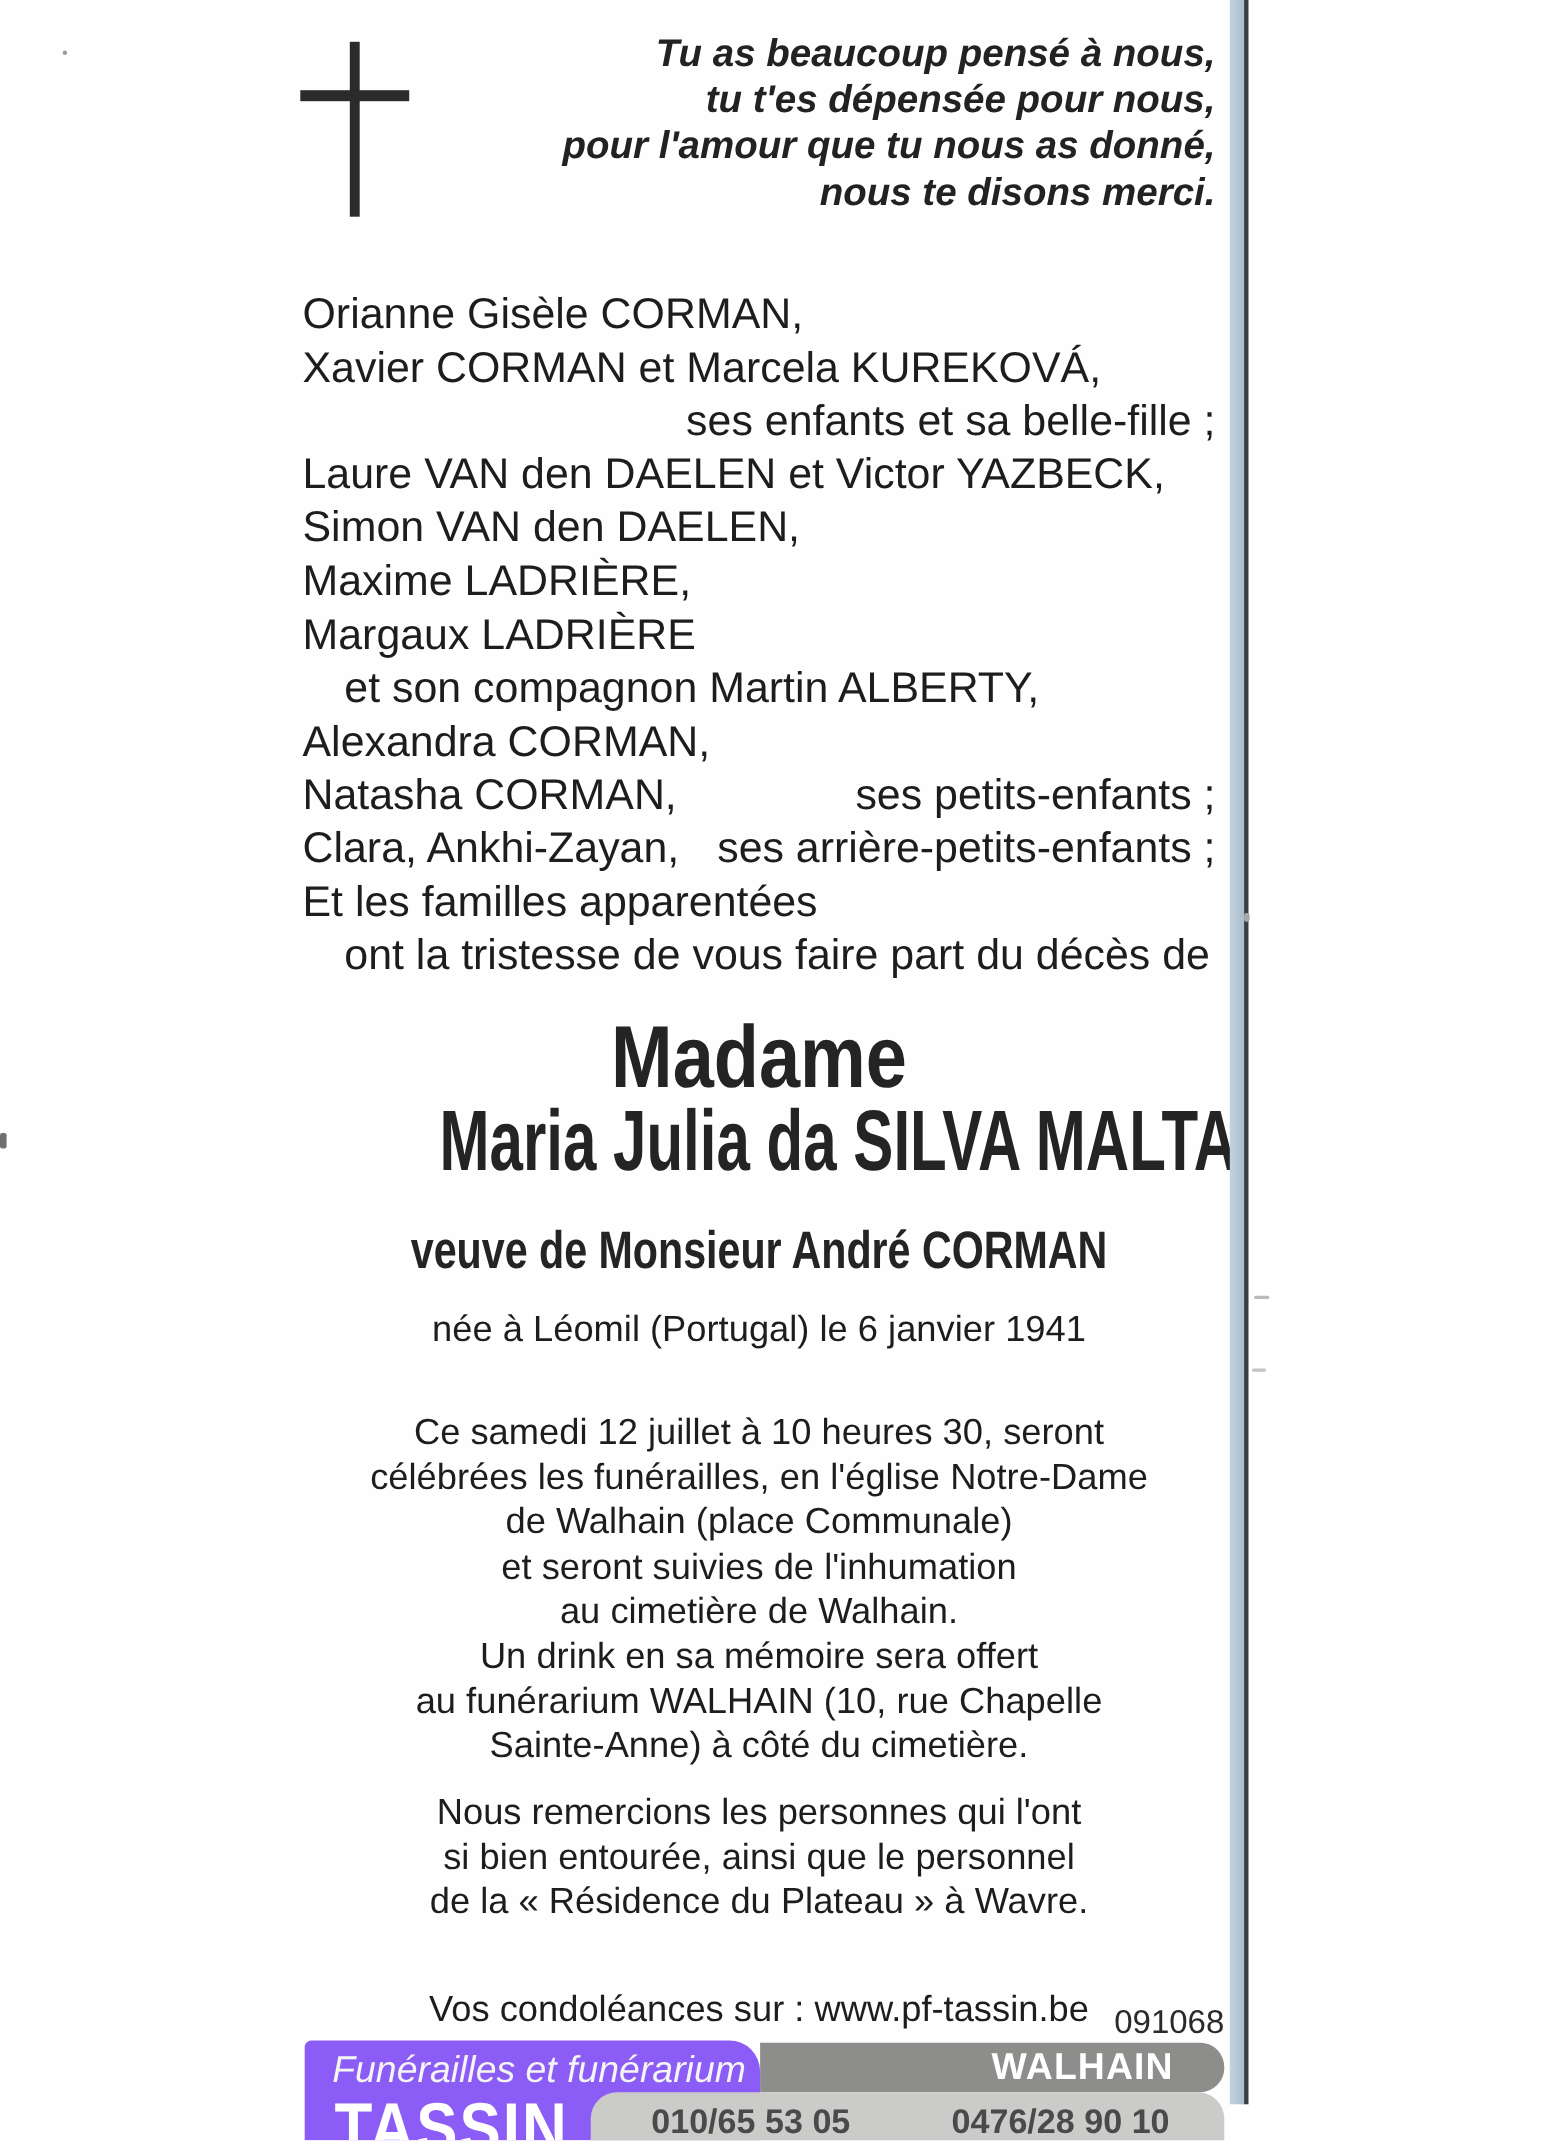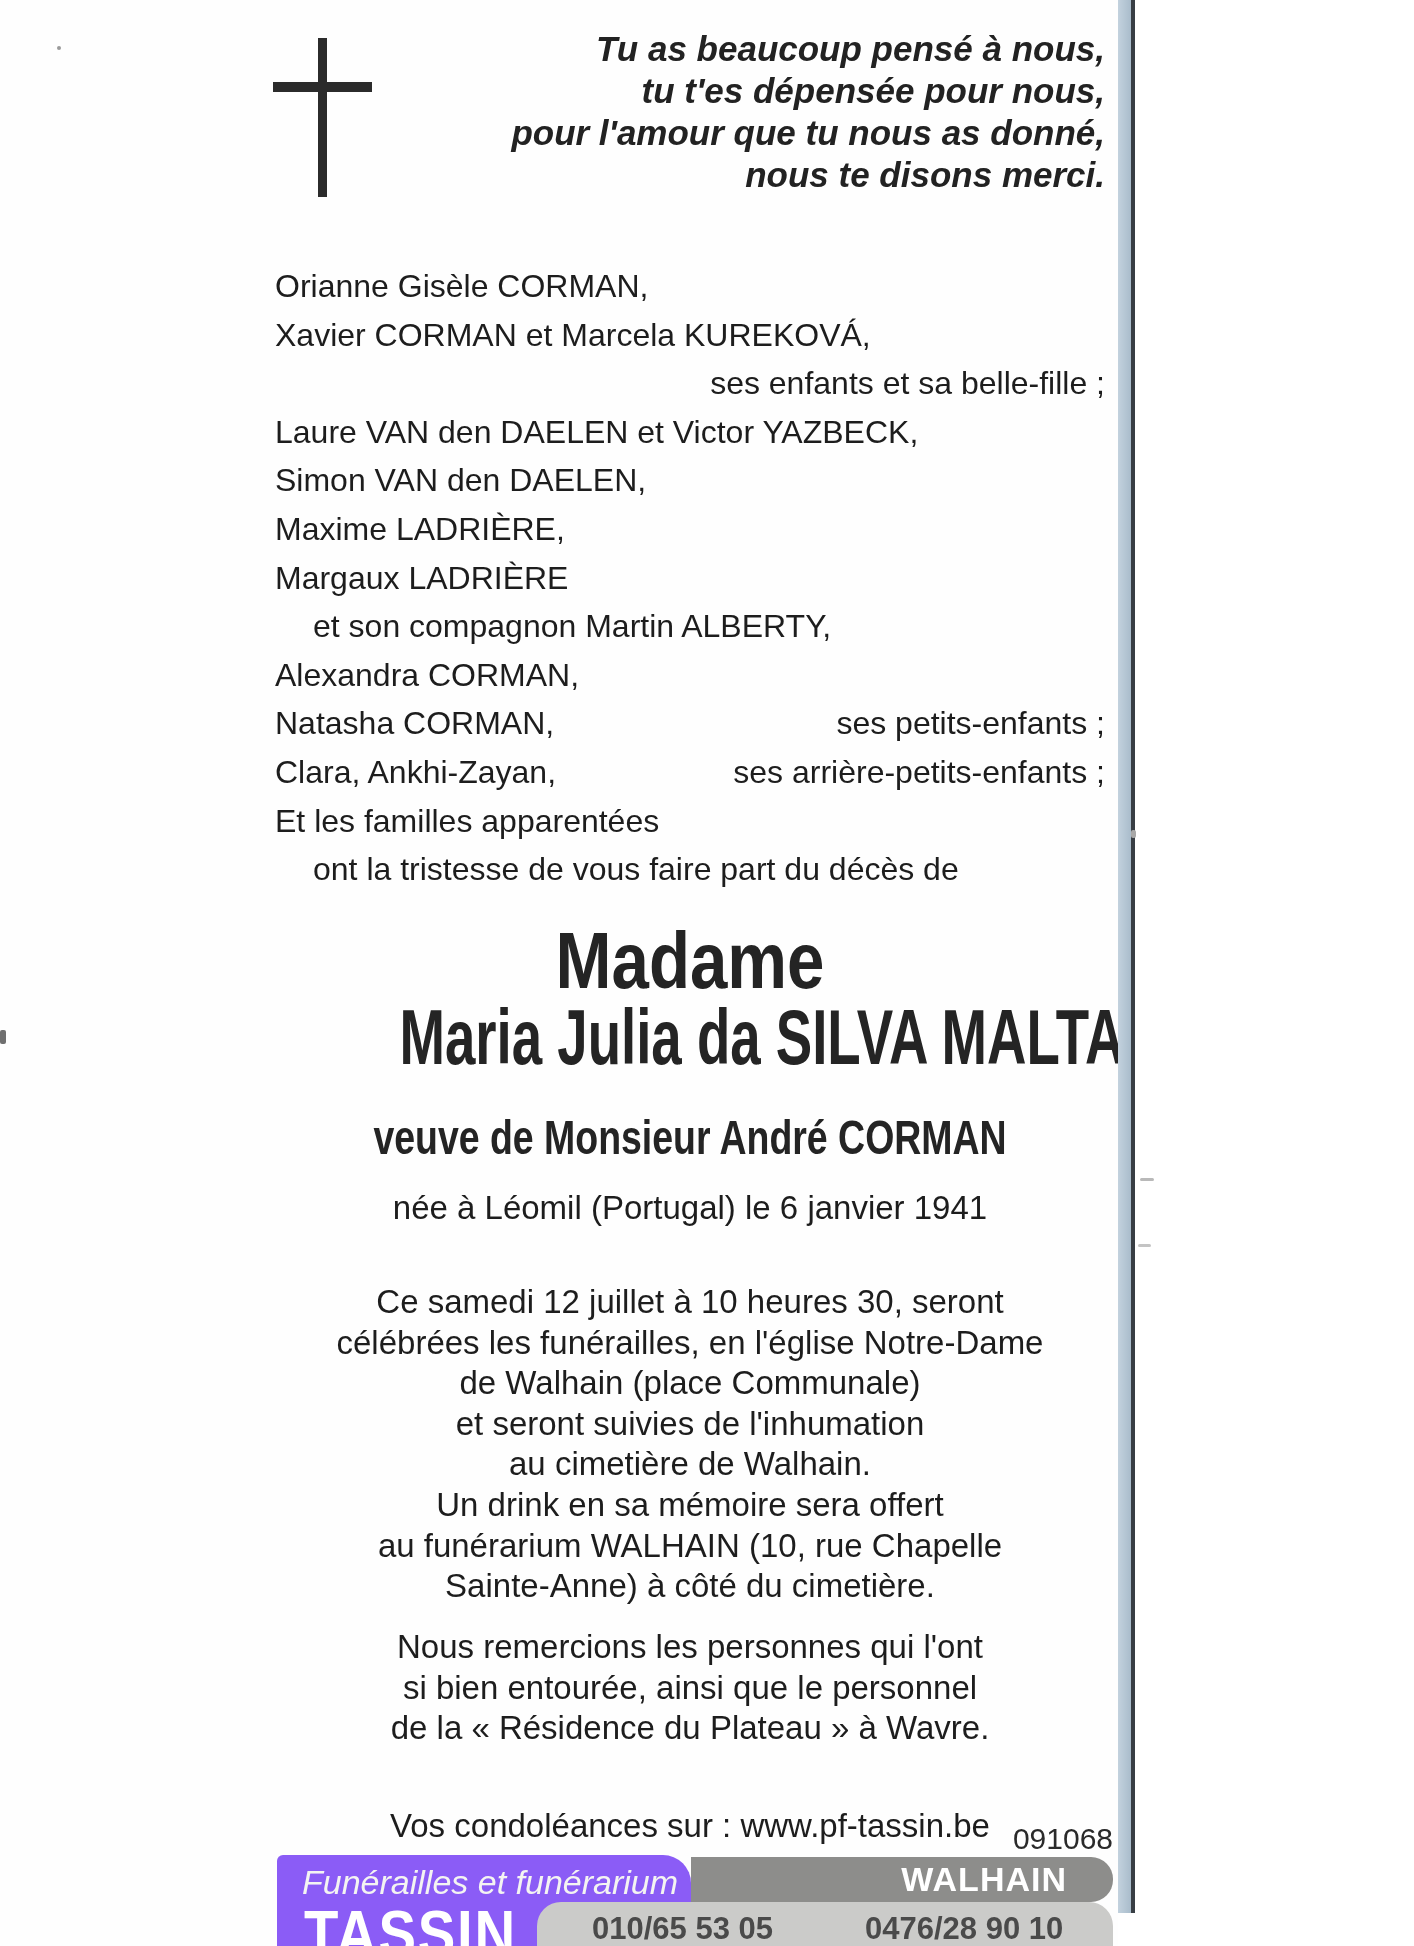--- a/index.html
+++ b/index.html
@@ -12,21 +12,21 @@
 
   
   .cross-v{left:318px;top:38px;width:9px;height:159px;background:#2b2b2b;}
   .cross-h{left:273px;top:82px;width:99px;height:10px;background:#2b2b2b;}
 
   
   #quote{left:275px;top:28px;width:830px;text-align:right;
          font-style:italic;font-weight:600;font-size:35px;line-height:42px;color:#222;}
 
   
-  #family{left:275px;top:260px;width:830px;font-size:32px;}
+  #family{left:275px;top:260px;width:830px;font-size:39px;}
   .fam-row{height:48.6px;display:flex;justify-content:space-between;
            align-items:flex-start;line-height:34px;padding-top:9px;box-sizing:border-box;}
   .fam-row .ind{padding-left:38px;}
   .fam-left{white-space:nowrap;}
   .fam-right{white-space:nowrap;}
 
   
   .ctr{left:275px;width:830px;text-align:center;color:#242424;}
   #t-madame{top:921px;font-size:80px;font-weight:700;line-height:1;transform:scaleX(.84);}
   #t-name{top:998px;font-size:78px;font-weight:700;line-height:1;white-space:nowrap;transform:scaleX(.70);}

